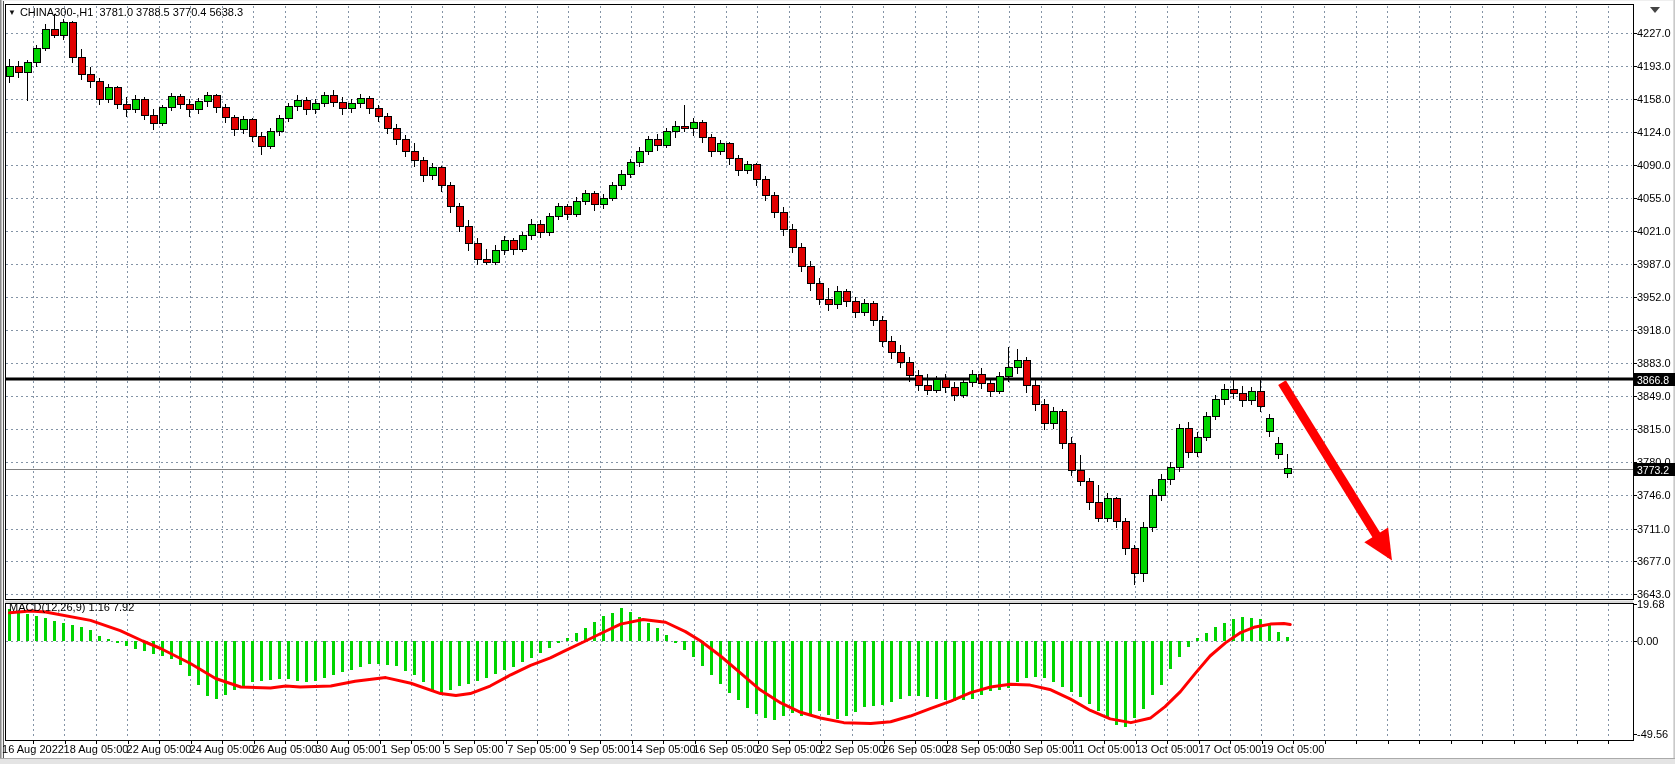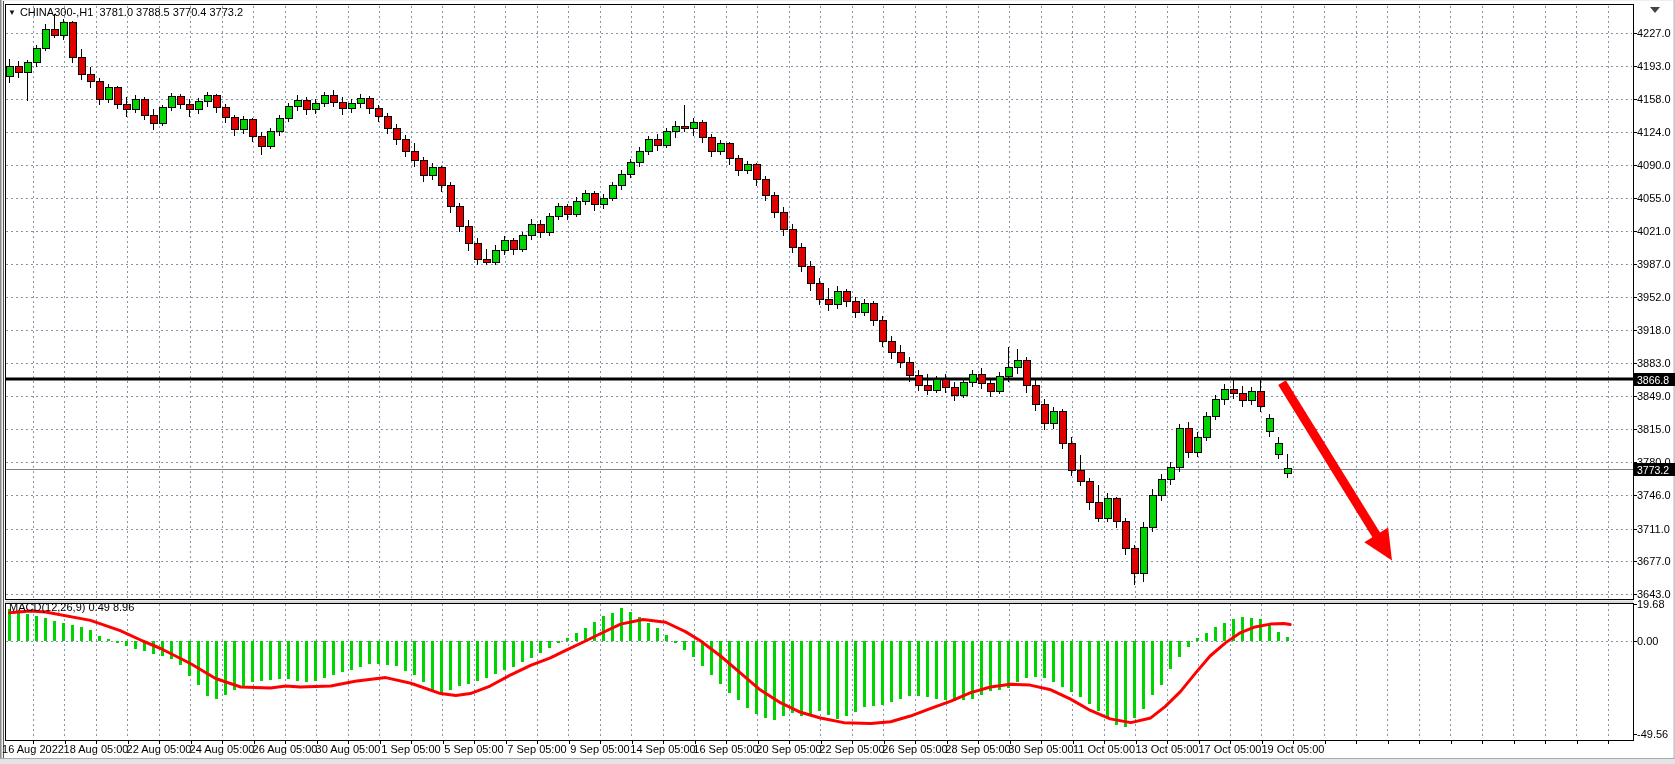--- a/index.html
+++ b/index.html
@@ -709,15 +709,15 @@
         <text x="915" y="753" font-size="11" fill="#000" text-anchor="middle">26 Sep 05:00</text>
         <text x="978" y="753" font-size="11" fill="#000" text-anchor="middle">28 Sep 05:00</text>
         <text x="1041" y="753" font-size="11" fill="#000" text-anchor="middle">30 Sep 05:00</text>
         <text x="1104" y="753" font-size="11" fill="#000" text-anchor="middle">11 Oct 05:00</text>
         <text x="1167" y="753" font-size="11" fill="#000" text-anchor="middle">13 Oct 05:00</text>
         <text x="1230" y="753" font-size="11" fill="#000" text-anchor="middle">17 Oct 05:00</text>
         <text x="1293" y="753" font-size="11" fill="#000" text-anchor="middle">19 Oct 05:00</text>
       </g>
       <polygon points="1650,7 1660,7 1655,13" fill="#444444"></polygon>
     </svg>
-  <div class="overlay" id="symbolbar"><span class="ddicon">▼</span><span>CHINA300-,H1  3781.0 3788.5 3770.4 3773.2</span></div>
-  <div class="overlay" id="macdlabel">MACD(12,26,9) 0.49 8.96</div>
+  <div class="overlay" id="symbolbar"><span class="ddicon">▼</span><span>CHINA300-,H1  3781.0 3788.5 3770.4 5638.3</span></div>
+  <div class="overlay" id="macdlabel">MACD(12,26,9) 1.16 7.92</div>
 </div>
 
 </body></html>

